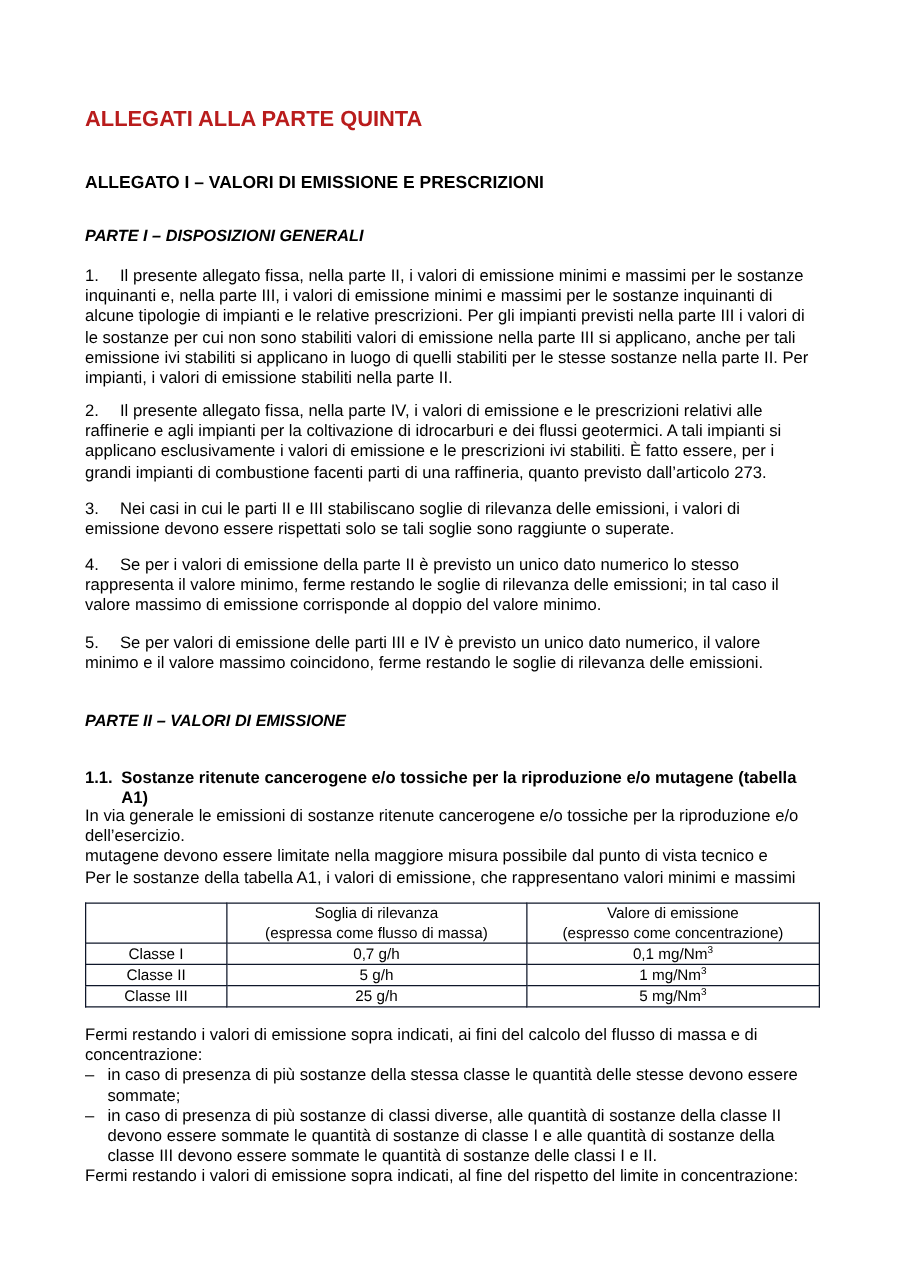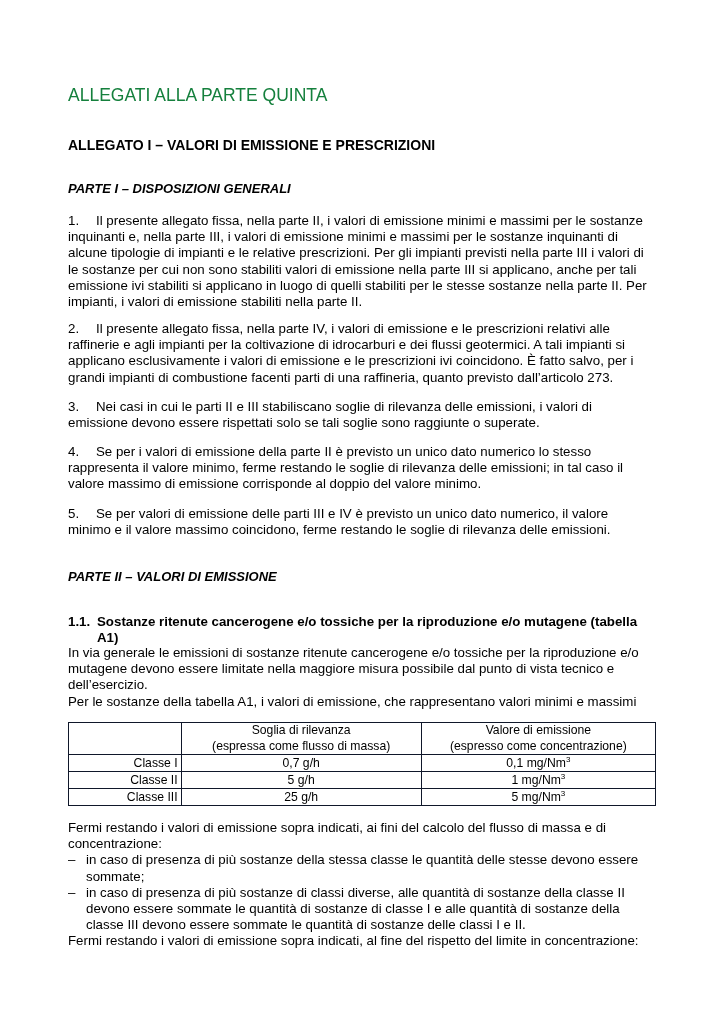--- a/index.html
+++ b/index.html
@@ -1,30 +1,30 @@
 <!DOCTYPE html>
 <html><head>
 <meta charset="utf-8">
 <style>
   html, body { margin: 0; padding: 0; background: #ffffff; }
   body { width: 724px; height: 1024px; position: relative; overflow: hidden;
          font-family: "Liberation Sans", sans-serif; color: #000; }
   .page { position: absolute; left: 68px; top: 0; width: 590px; }
-  .title { position: absolute; top: 85px; left: 0; font-size: 17.5px; font-weight: normal; color: #15803d; white-space: nowrap; text-align: center; }
+  .title { position: absolute; top: 85px; left: 0; font-size: 17.5px; font-weight: bold; color: #b91c1c; white-space: nowrap; text-align: center; }
   .h2 { position: absolute; top: 137px; left: 0; font-size: 14px; font-weight: bold; white-space: nowrap; }
   .h3 { position: absolute; left: 0; font-size: 13px; font-weight: bold; white-space: nowrap; font-style: italic; }
   .para { position: absolute; left: 0; width: 590px; font-size: 13.3px; line-height: 16.2px; }
   .para .line { display: block; white-space: nowrap; }
   .num { display: inline-block; width: 28px; }
   .sub { position: absolute; left: 0; font-size: 13.3px; font-weight: bold; line-height: 16.2px; margin-top: 14px; }
   .sub .n { position: absolute; left: 0; }
   .sub .t { display: block; padding-left: 29px; white-space: nowrap; }
   table.tab { position: absolute; left: 0; top: 722px; border-collapse: collapse; width: 588px; font-size: 12.2px; }
   table.tab td { border: 1px solid #0f172a; padding: 0 3px; line-height: 16px; height: 16px; }
-  table.tab td.c1 { width: 106px; text-align: right; }
+  table.tab td.c1 { width: 106px; text-align: center; }
   table.tab td.c2 { width: 234px; text-align: center; }
   table.tab td.c3 { width: 228px; text-align: center; }
   table.tab tr.hdr td { height: 31px; line-height: 15.5px; }
   sup { font-size: 8px; line-height: 0; vertical-align: 5px; }
   .dash { position: absolute; left: 0; }
   .bul { display: block; white-space: nowrap; padding-left: 18px; position: relative; }
 </style>
 </head>
 <body>
 
@@ -39,21 +39,21 @@
     <span class="line">inquinanti e, nella parte III, i valori di emissione minimi e massimi per le sostanze inquinanti di</span>
     <span class="line">alcune tipologie di impianti e le relative prescrizioni. Per gli impianti previsti nella parte III i valori di</span>
     <span class="line">le sostanze per cui non sono stabiliti valori di emissione nella parte III si applicano, anche per tali</span>
     <span class="line">emissione ivi stabiliti si applicano in luogo di quelli stabiliti per le stesse sostanze nella parte II. Per</span>
     <span class="line">impianti, i valori di emissione stabiliti nella parte II.</span>
   </div>
 
   <div class="para" style="top:321px">
     <span class="line"><span class="num">2.</span><span>Il presente allegato fissa, nella parte IV, i valori di emissione e le prescrizioni relativi alle</span></span>
     <span class="line">raffinerie e agli impianti per la coltivazione di idrocarburi e dei flussi geotermici. A tali impianti si</span>
-    <span class="line">applicano esclusivamente i valori di emissione e le prescrizioni ivi coincidono. È fatto salvo, per i</span>
+    <span class="line">applicano esclusivamente i valori di emissione e le prescrizioni ivi stabiliti. È fatto essere, per i</span>
     <span class="line">grandi impianti di combustione facenti parti di una raffineria, quanto previsto dall’articolo 273.</span>
   </div>
 
   <div class="para" style="top:399px">
     <span class="line"><span class="num">3.</span><span>Nei casi in cui le parti II e III stabiliscano soglie di rilevanza delle emissioni, i valori di</span></span>
     <span class="line">emissione devono essere rispettati solo se tali soglie sono raggiunte o superate.</span>
   </div>
 
   <div class="para" style="top:444px">
     <span class="line"><span class="num">4.</span><span>Se per i valori di emissione della parte II è previsto un unico dato numerico lo stesso</span></span>
@@ -69,22 +69,22 @@
   <div class="h3" style="top:569px">PARTE II – VALORI DI EMISSIONE</div>
 
   <div class="sub" style="top:600px; width:590px">
     <span class="n">1.1.</span>
     <span class="t">Sostanze ritenute cancerogene e/o tossiche per la riproduzione e/o mutagene (tabella</span>
     <span class="t">A1)</span>
   </div>
 
   <div class="para" style="top:645px">
     <span class="line">In via generale le emissioni di sostanze ritenute cancerogene e/o tossiche per la riproduzione e/o</span>
+    <span class="line">dell’esercizio.</span>
     <span class="line">mutagene devono essere limitate nella maggiore misura possibile dal punto di vista tecnico e</span>
-    <span class="line">dell’esercizio.</span>
     <span class="line">Per le sostanze della tabella A1, i valori di emissione, che rappresentano valori minimi e massimi</span>
   </div>
 
   <table class="tab">
     <tbody>
         <tr class="hdr">
       <td class="c1"></td>
       <td class="c2">
         <span>Soglia di rilevanza</span><br>
         <span>(espressa come flusso di massa)</span>

